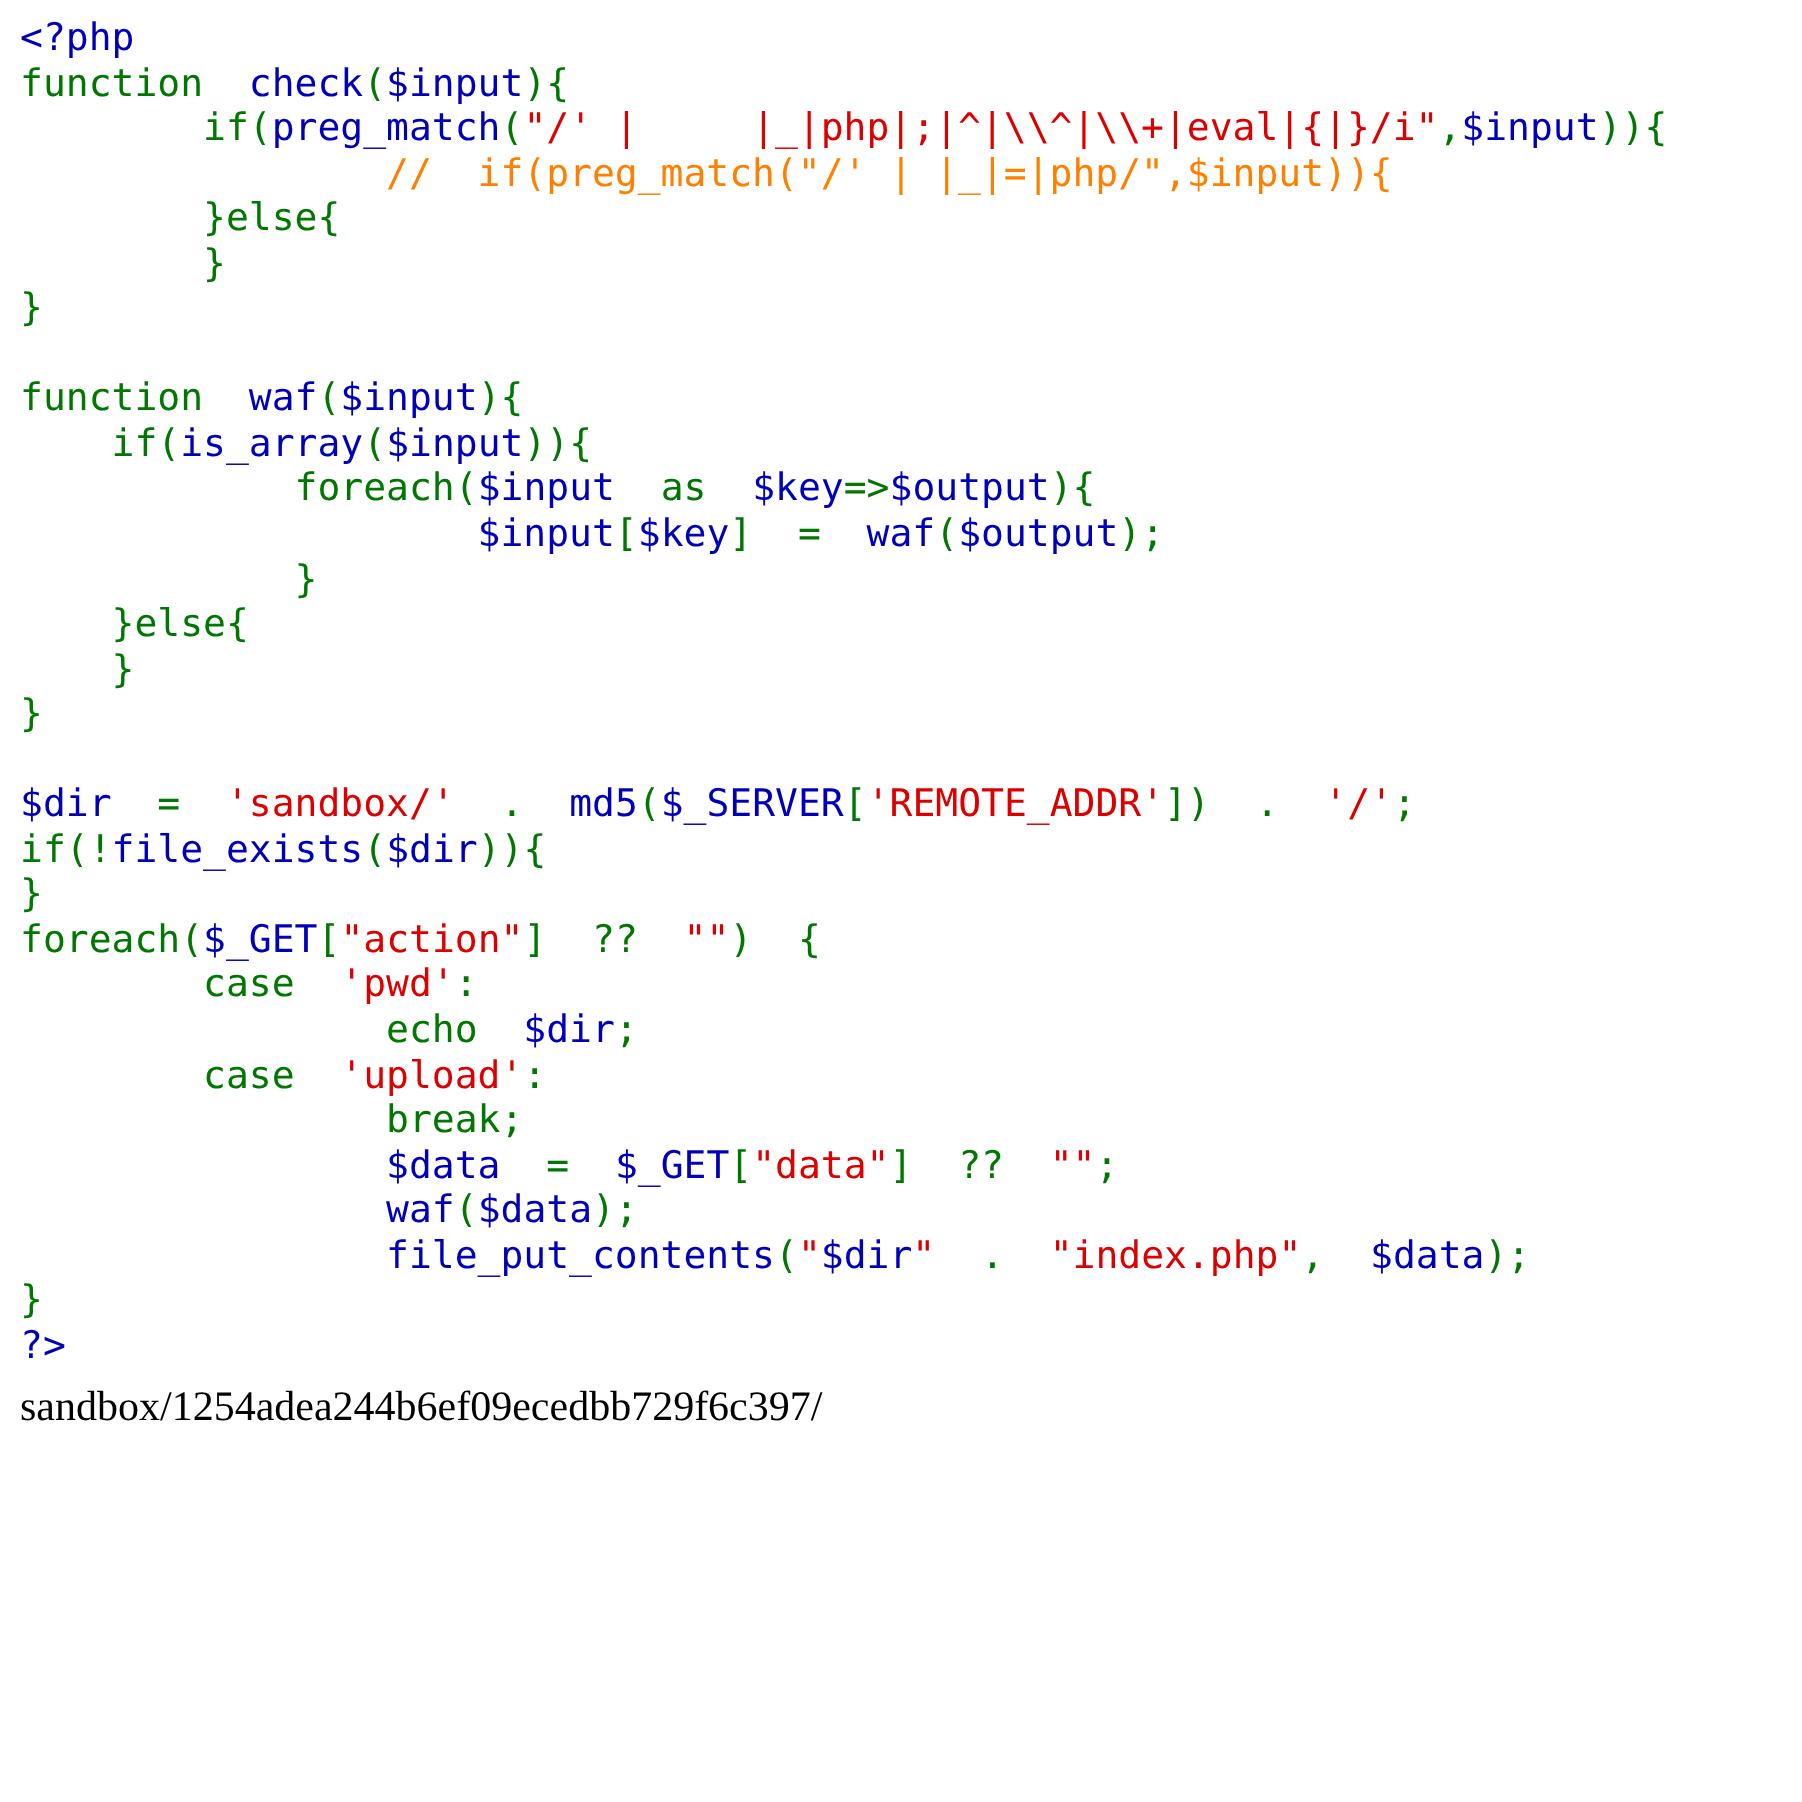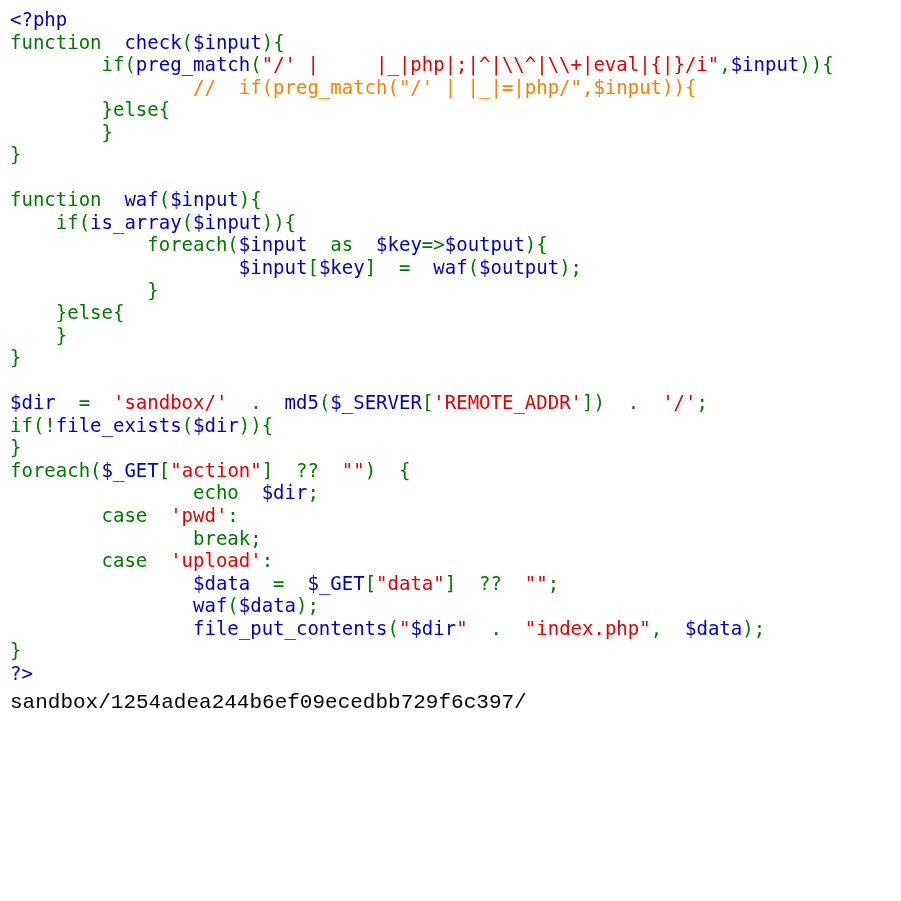--- a/index.html
+++ b/index.html
@@ -34,21 +34,21 @@
   
   .kw   { color: #007700; }   
   .str  { color: #DD0000; }   
   .cmt  { color: #FF8000; }   
   .def  { color: #0000BB; }   
 
   
   #echo-output {
     margin: 0;
     padding: 6px 0 0 10px;
-    font-family: Liberation Mono, monospace;
+    font-family: Liberation Serif, serif;
     font-size: 21px;
     line-height: 26px;
     color: #000000;
     white-space: pre;
   }
 </style>
 </head>
 <body>
 
 <pre id="code-block"><span class="ln"><span class="def">&lt;?php</span>
@@ -65,24 +65,24 @@
 </span><span class="ln"><span class="kw">                    </span><span class="def">$input</span><span class="kw">[</span><span class="def">$key</span><span class="kw">] </span><span class="kw"> = </span><span class="def"> waf</span><span class="kw">(</span><span class="def">$output</span><span class="kw">)</span><span class="kw">;</span>
 </span><span class="ln"><span class="kw">            }</span>
 </span><span class="ln"><span class="kw">    }</span><span class="kw">else</span><span class="kw">{</span>
 </span><span class="ln"><span class="kw">    }</span>
 </span><span class="ln"><span class="kw">}</span>
 </span><span class="ln">
 </span><span class="ln"><span class="def">$dir </span><span class="kw"> = </span><span class="str"> 'sandbox/' </span><span class="kw"> . </span><span class="def"> md5</span><span class="kw">(</span><span class="def">$_SERVER</span><span class="kw">[</span><span class="str">'REMOTE_ADDR'</span><span class="kw">]) </span><span class="kw"> . </span><span class="str"> '/'</span><span class="kw">;</span>
 </span><span class="ln"><span class="kw">if</span><span class="kw">(!</span><span class="def">file_exists</span><span class="kw">(</span><span class="def">$dir</span><span class="kw">))</span><span class="kw">{</span>
 </span><span class="ln"><span class="kw">}</span>
 </span><span class="ln"><span class="kw">foreach</span><span class="kw">(</span><span class="def">$_GET</span><span class="kw">[</span><span class="str">"action"</span><span class="kw">] </span><span class="kw"> ?? </span><span class="str"> ""</span><span class="kw">) </span><span class="kw"> {</span>
+</span><span class="ln"><span class="kw">        </span><span class="kw">case </span><span class="str"> 'pwd'</span><span class="kw">:</span>
 </span><span class="ln"><span class="kw">                </span><span class="kw">echo </span><span class="def"> $dir</span><span class="kw">;</span>
-</span><span class="ln"><span class="kw">        </span><span class="kw">case </span><span class="str"> 'pwd'</span><span class="kw">:</span>
+</span><span class="ln"><span class="kw">        </span><span class="kw">case </span><span class="str"> 'upload'</span><span class="kw">:</span>
 </span><span class="ln"><span class="kw">                </span><span class="kw">break</span><span class="kw">;</span>
-</span><span class="ln"><span class="kw">        </span><span class="kw">case </span><span class="str"> 'upload'</span><span class="kw">:</span>
 </span><span class="ln"><span class="kw">                </span><span class="def">$data </span><span class="kw"> = </span><span class="def"> $_GET</span><span class="kw">[</span><span class="str">"data"</span><span class="kw">] </span><span class="kw"> ?? </span><span class="str"> ""</span><span class="kw">;</span>
 </span><span class="ln"><span class="kw">                </span><span class="def">waf</span><span class="kw">(</span><span class="def">$data</span><span class="kw">)</span><span class="kw">;</span>
 </span><span class="ln"><span class="kw">                </span><span class="def">file_put_contents</span><span class="kw">(</span><span class="str">"</span><span class="def">$dir</span><span class="str">" </span><span class="kw"> . </span><span class="str"> "index.php"</span><span class="kw">, </span><span class="def"> $data</span><span class="kw">)</span><span class="kw">;</span>
 </span><span class="ln"><span class="kw">}</span>
 </span><span class="ln"><span class="def">?&gt;</span>
 </span></pre>
 
 <div id="echo-output">sandbox/1254adea244b6ef09ecedbb729f6c397/</div>
 
 </body></html>

